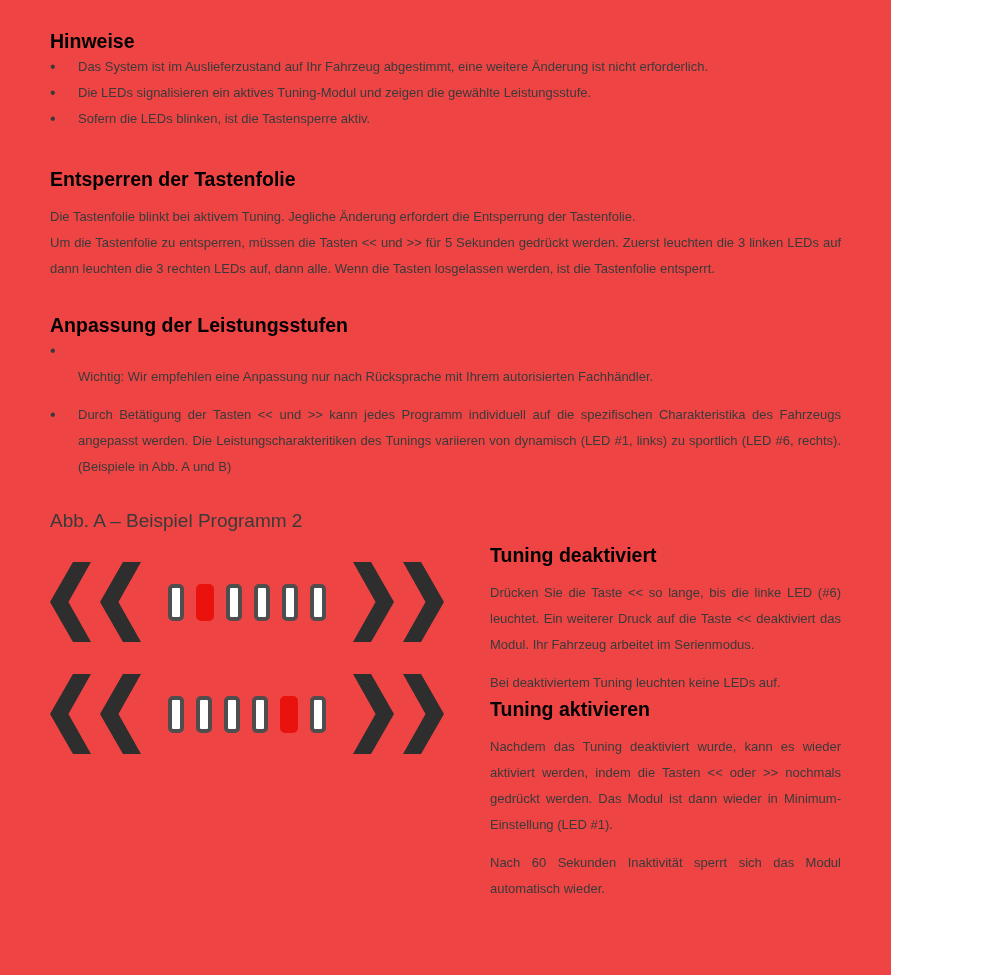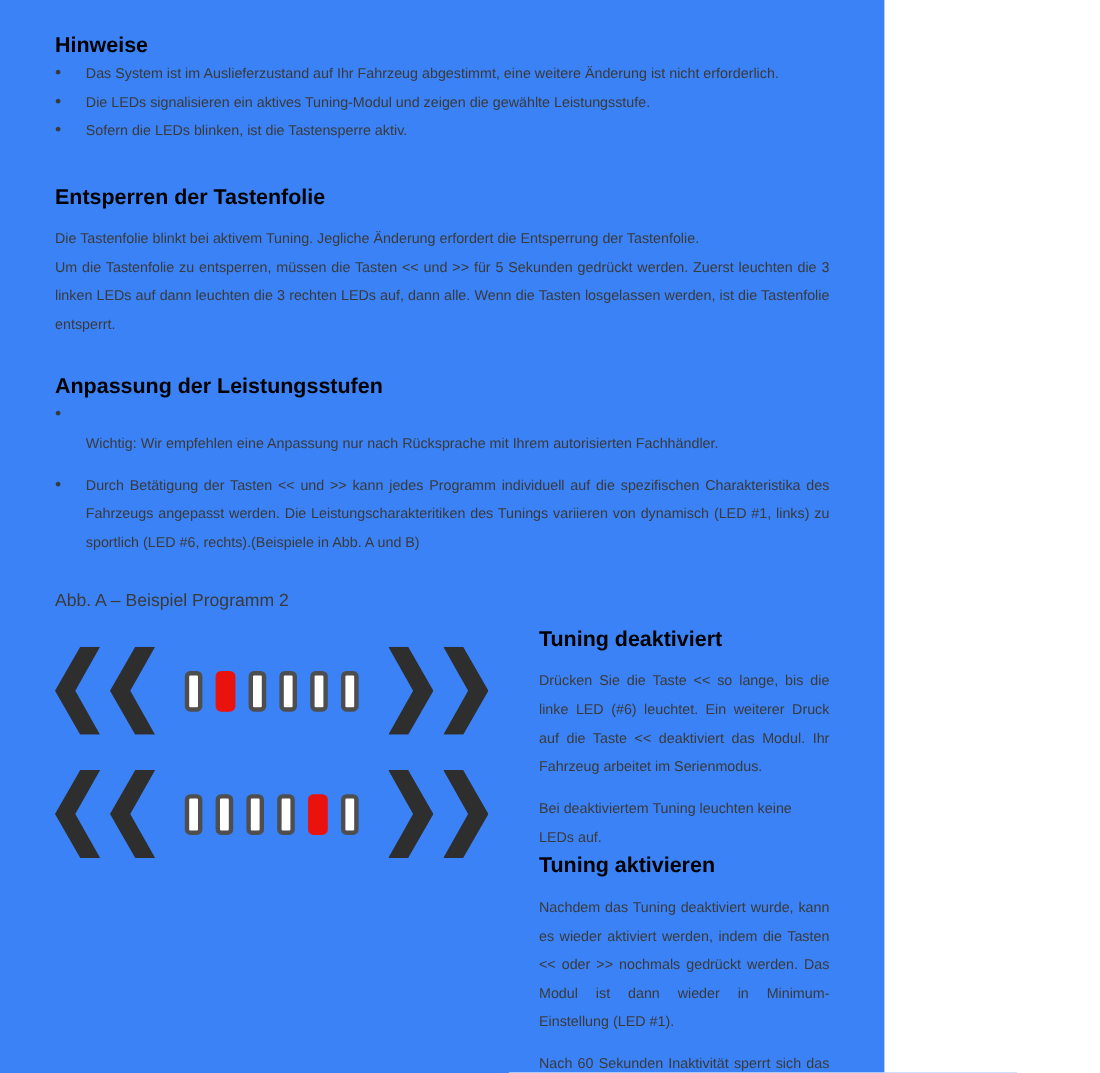--- a/index.html
+++ b/index.html
@@ -10,23 +10,23 @@
     --led-off:#4e4e4e;
   }
   *{margin:0;padding:0;box-sizing:border-box;}
   html,body{background:#ffffff;}
   body{
     font-family:"Liberation Sans",sans-serif;
     color:var(--body-text);
   }
   .page{
     position:relative;
-    width:804px;
+    width:891px;
     height:975px;
-    background:#3b82f6;
+    background:#ef4444;
     padding:28px 50px 0 50px;
     overflow:hidden;
   }
   .section-heading{
     font-size:19.5px;
     font-weight:700;
     color:var(--heading-text);
     line-height:26px;
   }
   .body-text{
@@ -47,21 +47,21 @@
   .mt-30{margin-top:30px;}
   .mt-28{margin-top:28px;}
   .mt-14{}
   .mt-12{margin-top:12px;}
   b,.b{font-weight:400;}
 
   
   .figure-area{display:flex;align-items:flex-start;}
   .fig-col{flex:0 0 440px;}
   .text-col{flex:1;}
-  .fig-label{font-size:16px;line-height:26px;}
+  .fig-label{font-size:19px;line-height:26px;}
 
   .led-panel{
     display:flex;
     align-items:center;
     height:88px;
     margin-top:24px;
   }
   .chev-pair{display:flex;gap:9px;}
   .chev{width:41px;height:80px;background:var(--chevron);}
   .chev-left{clip-path:polygon(56% 0, 100% 0, 45% 50%, 100% 100%, 56% 100%, 0 50%);}

